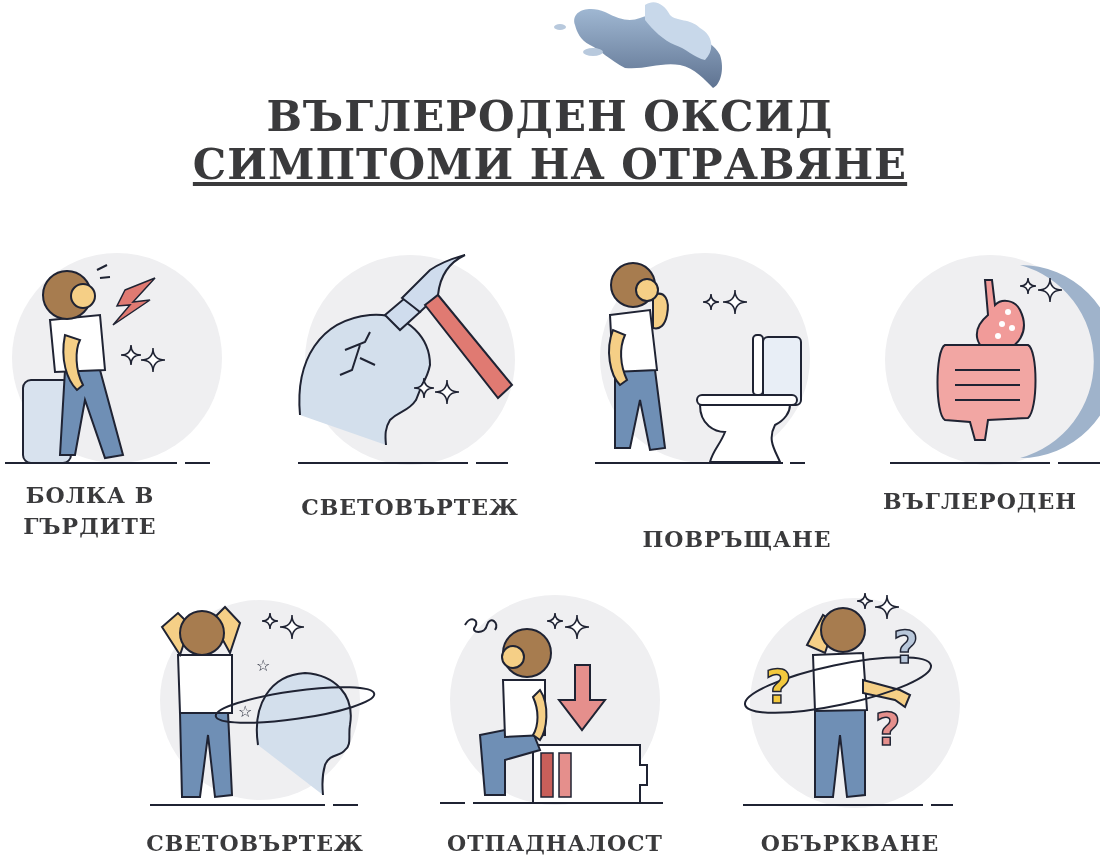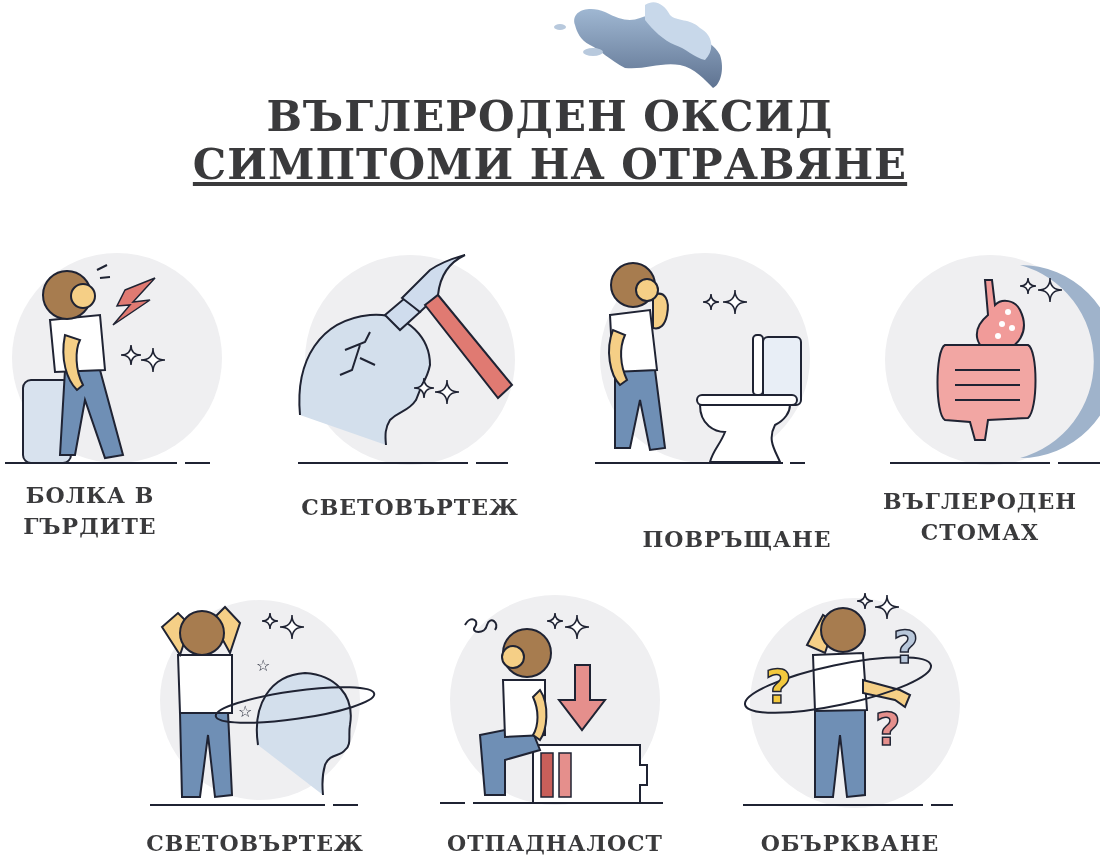--- a/index.html
+++ b/index.html
@@ -106,21 +106,20 @@
     <path d="M65 105 C55 110 55 175 65 180 L90 182 L95 200 L105 200 L108 180 L148 178 C158 170 158 110 148 105 Z" fill="#f2a6a3" stroke="#1f2333" stroke-width="2"></path>
     <path d="M75 130 L140 130 M75 145 L140 145 M75 160 L140 160" stroke="#1f2333" stroke-width="2"></path>
     <path d="M148 38 Q148 46 156 46 Q148 46 148 54 Q148 46 140 46 Q148 46 148 38 Z" fill="#fff" stroke="#1f2333" stroke-width="1.5"></path>
     <path d="M170 38 Q170 50 182 50 Q170 50 170 62 Q170 50 158 50 Q170 50 170 38 Z" fill="#fff" stroke="#1f2333" stroke-width="1.5"></path>
     <line x1="10" y1="223" x2="170" y2="223" stroke="#1f2333" stroke-width="2"></line>
     <line x1="178" y1="223" x2="220" y2="223" stroke="#1f2333" stroke-width="2"></line>
   </svg>
 </div>
 <div class="label" style="left:880px;top:486px;width:200px;">
   <div>ВЪГЛЕРОДЕН</div>
-  <div>СТОМАХ</div>
 </div>
 
 <div class="card" style="left:140px;top:585px;">
   <svg width="240" height="240" viewBox="0 0 240 240">
     <circle cx="120" cy="115" r="100" fill="#efeff1"></circle>
     <path d="M40 128 L88 128 L92 210 L75 212 L68 150 L60 212 L42 212 Z" fill="#6f8fb5" stroke="#1f2333" stroke-width="2"></path>
     <path d="M38 70 L92 70 L92 128 L40 128 Z" fill="#ffffff" stroke="#1f2333" stroke-width="2"></path>
     <path d="M22 42 L38 28 L50 40 L40 70 Z" fill="#f5cf86" stroke="#1f2333" stroke-width="2"></path>
     <path d="M100 38 L85 22 L72 35 L90 68 Z" fill="#f5cf86" stroke="#1f2333" stroke-width="2"></path>
     <circle cx="62" cy="48" r="22" fill="#a77c4f" stroke="#1f2333" stroke-width="2"></circle>

